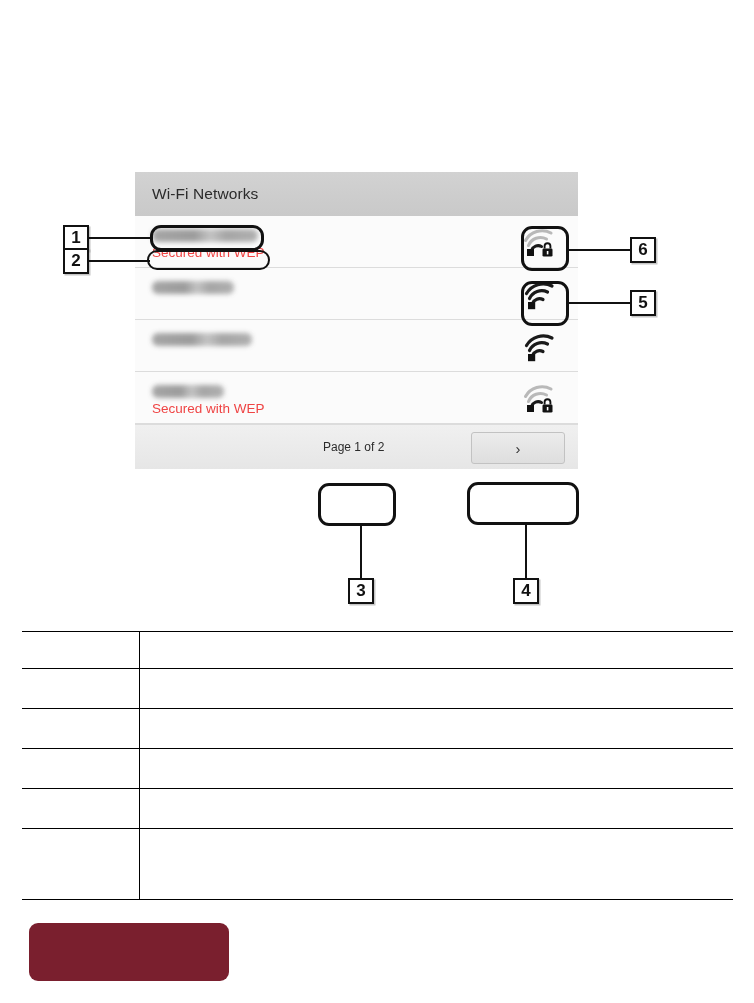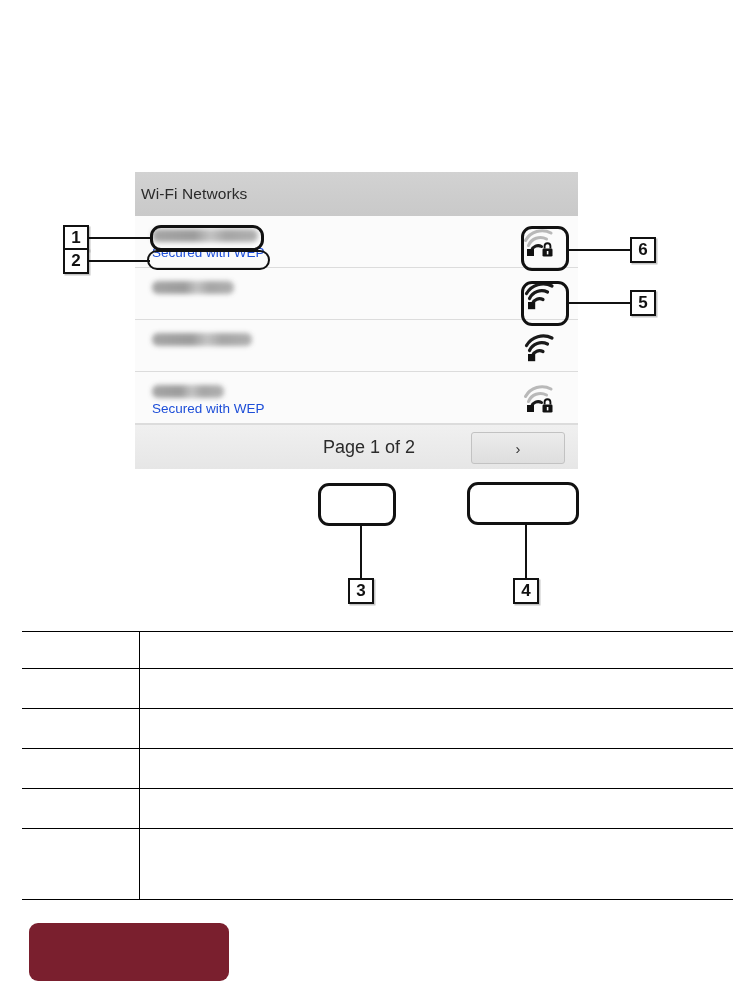--- a/index.html
+++ b/index.html
@@ -25,21 +25,21 @@
     height: 348px;
     background: #ffffff;
     box-sizing: border-box;
   }
   .wifi-header {
     height: 44px;
     background: #cdcdcd;
     background: linear-gradient(180deg, #d2d2d2 0%, #c9c9c9 100%);
     display: flex;
     align-items: center;
-    padding-left: 6px;
+    padding-left: 17px;
     box-sizing: border-box;
   }
   .wifi-header-title {
     font-size: 15.5px;
     color: #2b2b2b;
     letter-spacing: .1px;
   }
 
   .net-list {
     position: relative;
@@ -64,21 +64,21 @@
     filter: blur(2.6px);
     opacity: .88;
   }
   .ssid.w1 { width: 106px; }
   .ssid.w2 { width: 82px; }
   .ssid.w3 { width: 68px; }
   .ssid.w4 { width: 100px; }
   .ssid.w5 { width: 72px; }
   .sec-label {
     font-size: 13.5px;
-    color: #1d4ed8;
+    color: #ef4444;
     line-height: 16px;
     height: 16px;
   }
   .sec-label.empty { visibility: hidden; }
 
   
   .wifi-ico {
     position: absolute;
     right: 20px;
     top: 50%;
@@ -93,21 +93,21 @@
     height: 44px;
     background: #ededed;
     background: linear-gradient(180deg, #f0f0f0 0%, #e6e6e6 100%);
     border-top: 1px solid #dcdcdc;
   }
   .page-indicator {
     position: absolute;
     left: 188px;
     top: 50%;
     transform: translateY(-50%);
-    font-size: 18px;
+    font-size: 12px;
     color: #2b2b2b;
     white-space: nowrap;
   }
   .next-btn {
     position: absolute;
     right: 13px;
     top: 7px;
     width: 92px;
     height: 30px;
     background: linear-gradient(180deg, #ececec 0%, #dedede 100%);

